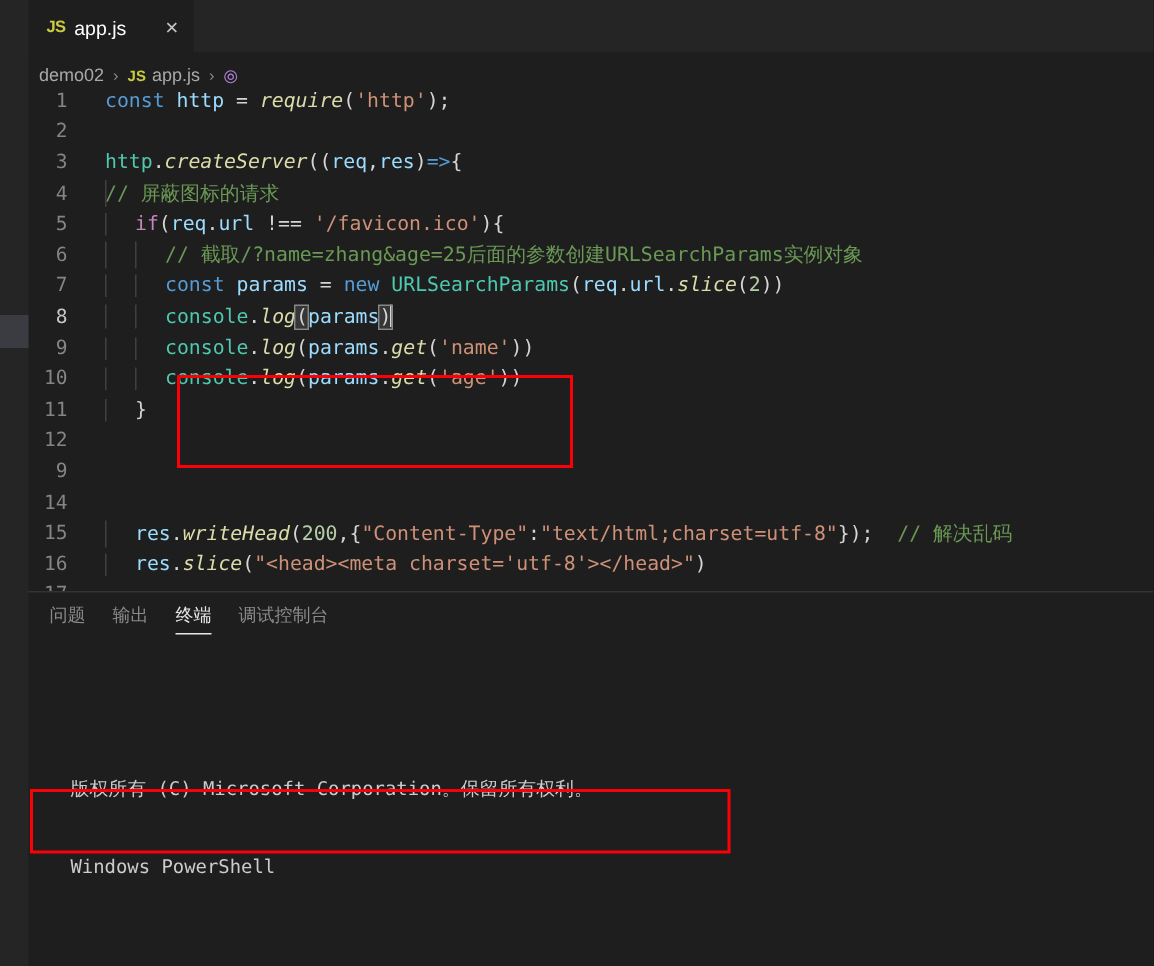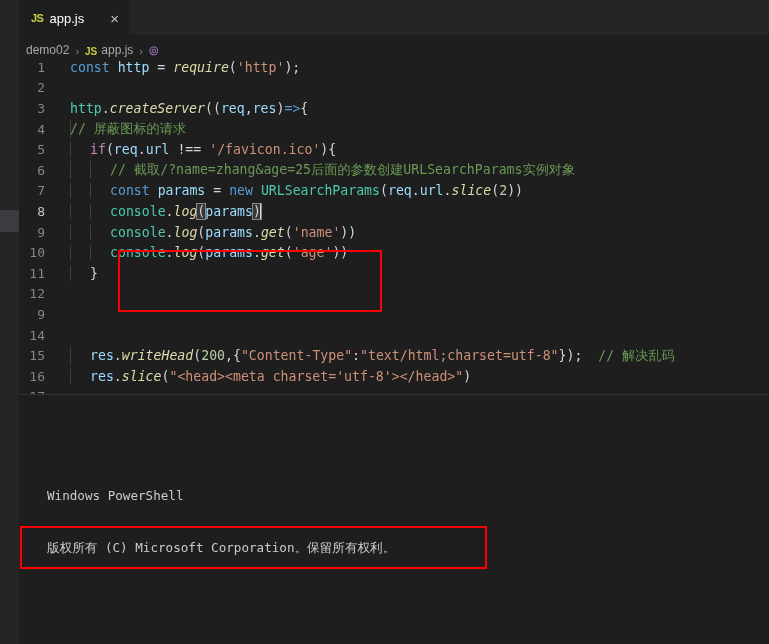--- a/index.html
+++ b/index.html
@@ -313,25 +313,31 @@
 
     <div class="code-row">
       <span class="ln">17</span>
       <span class="code"><span class="indent-guide" style="left:9px"></span></span>
     </div>
 
     <div class="redbox" style="left:118px; top:193px; width:264px; height:62px;"></div>
   </div>
 
   <div class="panel">
+    <div class="panel-tabs">
+      <div class="ptab">问题</div>
+      <div class="ptab">输出</div>
+      <div class="ptab active">终端</div>
+      <div class="ptab">调试控制台</div>
+    </div>
 
     <div class="terminal">
       <div class="term-line"></div>
+      <div class="term-line">版权所有 (C) Microsoft Corporation。保留所有权利。</div>
       <div class="term-line">Windows PowerShell</div>
-      <div class="term-line">版权所有 (C) Microsoft Corporation。保留所有权利。</div>
       <div class="term-line"></div>
       
       
 
       
 
       
 
       
 

